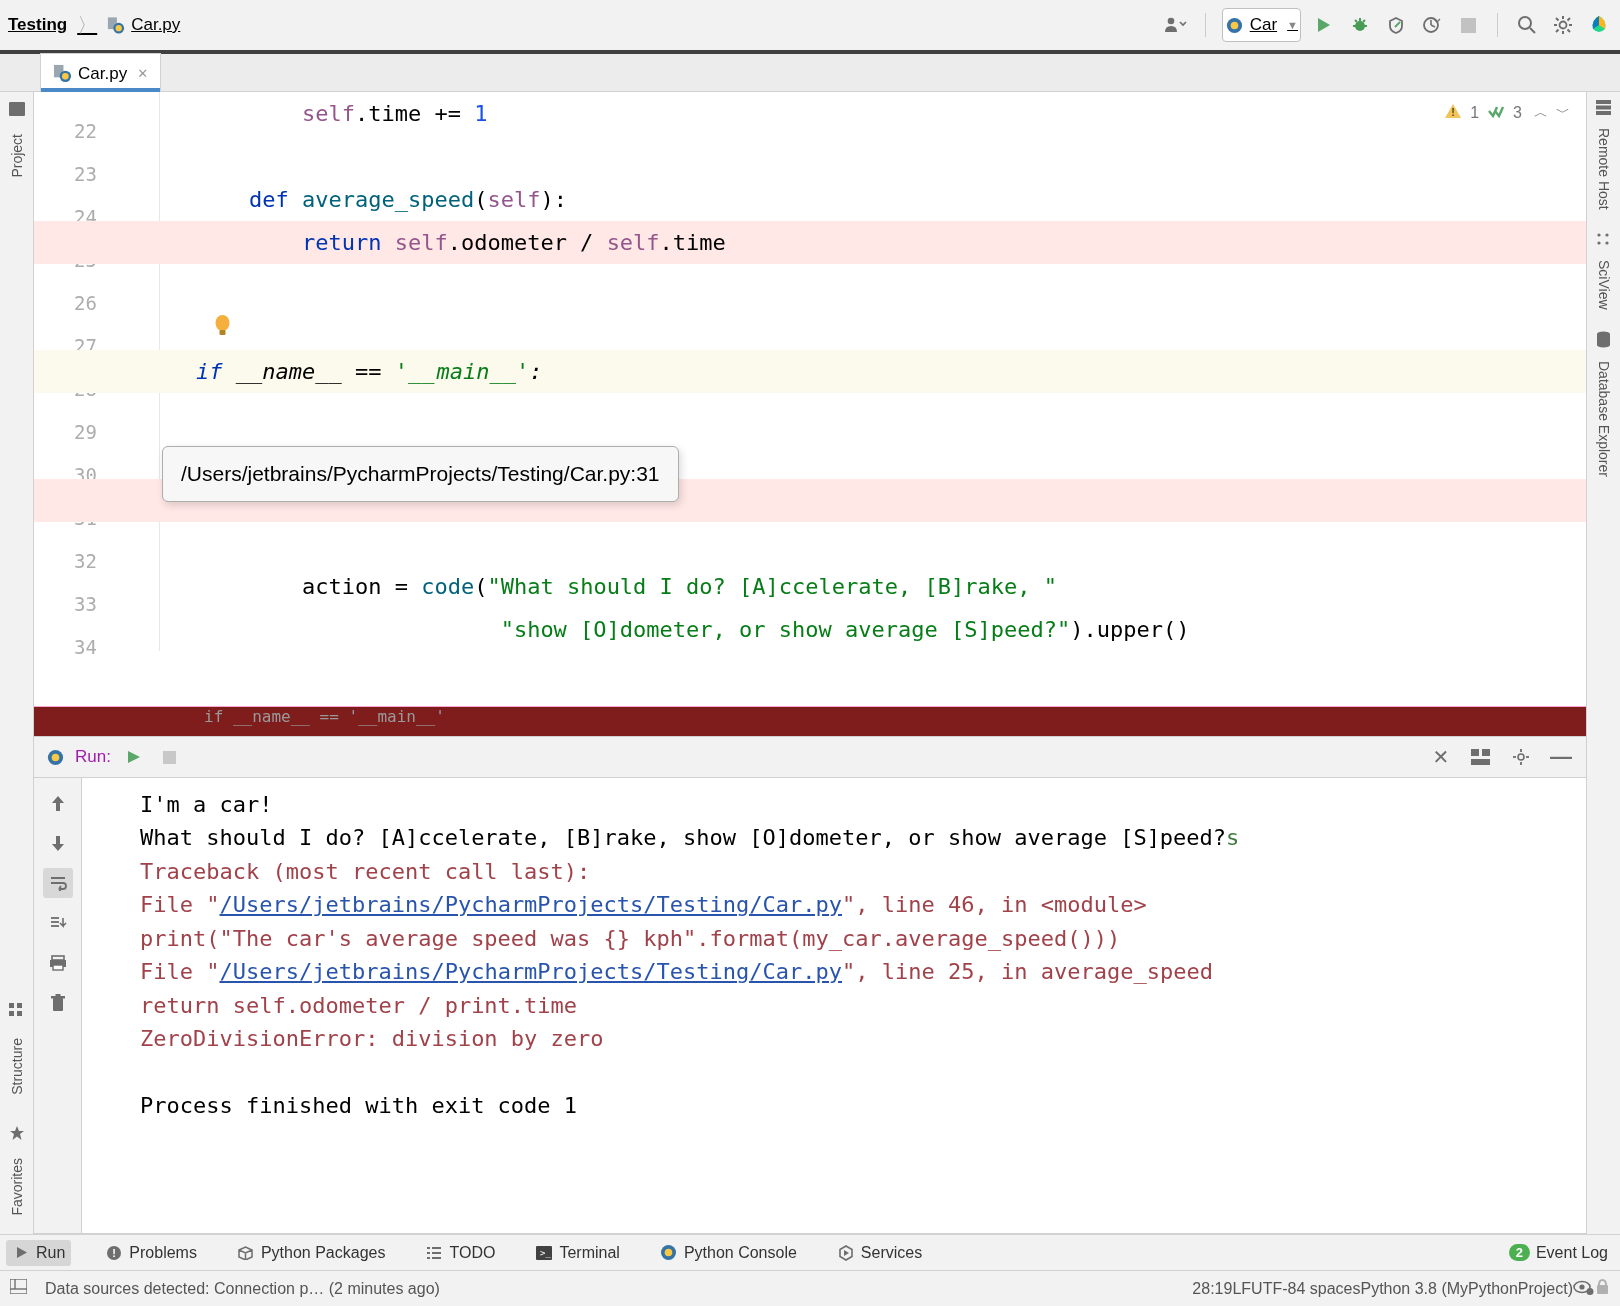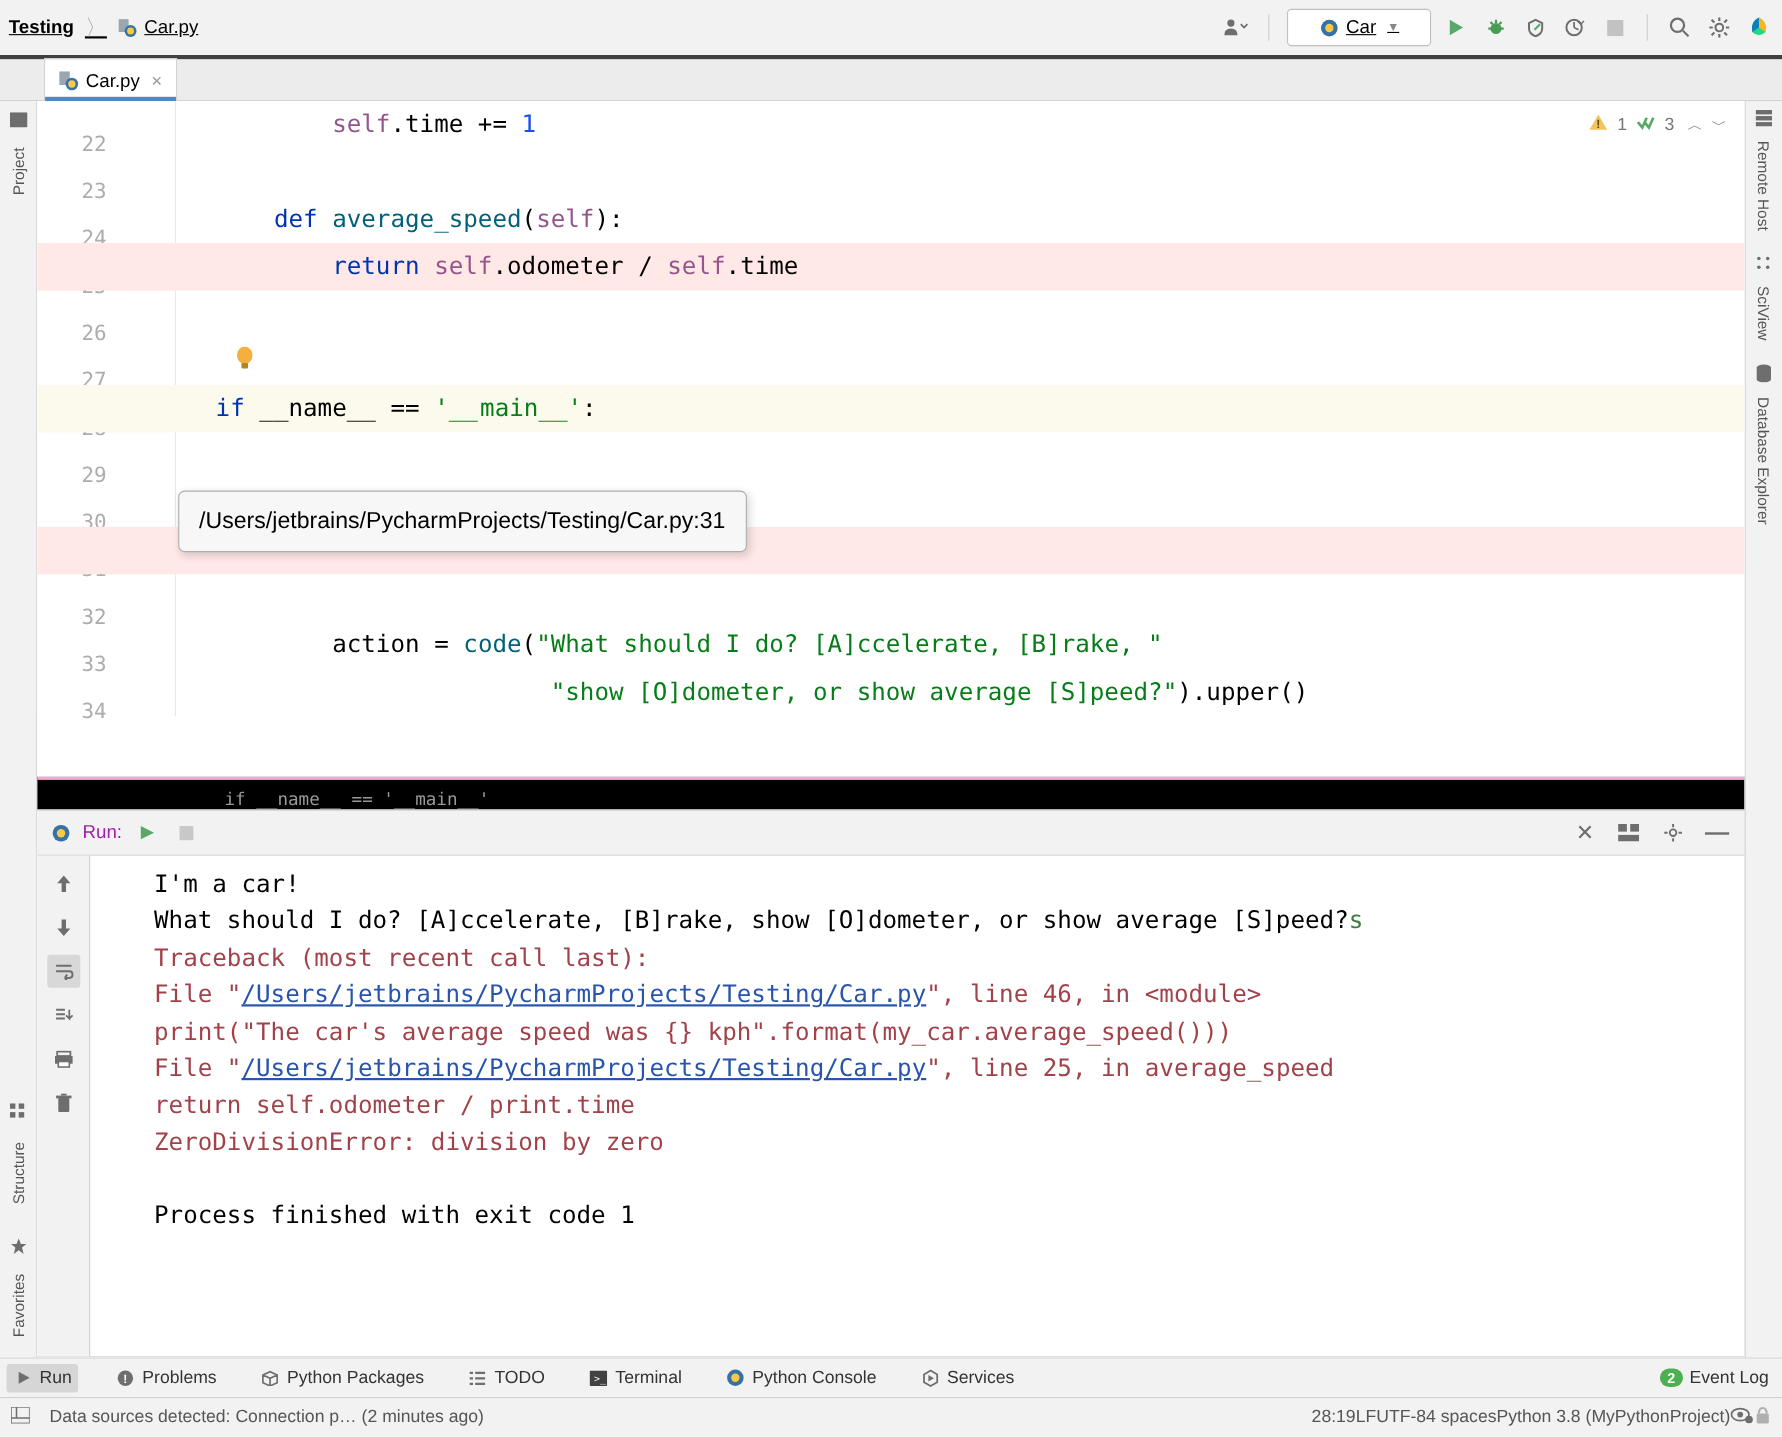--- a/index.html
+++ b/index.html
@@ -6,21 +6,21 @@
 body { font-family: -apple-system, "Segoe UI", Arial, sans-serif; font-size: 13px; color: #000; background: #f2f2f2; width: 1620px; height: 1306px; overflow: hidden; position: relative; }
 
 
 .navbar { height: 54px; background: #f2f2f2; border-bottom: 4px solid #404040; display: flex; align-items: center; padding: 0 8px; text-decoration: underline; }
 .breadcrumb { display: flex; align-items: center; gap: 6px; font-size: 17px; font-weight: 500; }
 .crumb-sep { color: #aaa; margin: 0 4px; font-size: 20px; }
 .pyfile-ico { width: 18px; height: 18px; display: inline-flex; align-items: center; justify-content: center; }
 .nav-spacer { flex: 1; }
 .nav-ctrl { display: flex; align-items: center; gap: 10px; }
 .user-dd { width: 32px; height: 22px; display: flex; align-items: center; justify-content: center; color: #595959; }
-.runcfg { display: flex; align-items: center; gap: 6px; border: 1px solid #c0c0c0; border-radius: 4px; padding: 3px 28px; background: #fff; font-size: 17px; height: 34px; }
+.runcfg { display: flex; align-items: center; gap: 6px; border: 1px solid #c0c0c0; border-radius: 4px; padding: 3px 2px; background: #fff; font-size: 17px; height: 34px; }
 .runcfg .dd-arrow { color: #888; font-size: 11px; margin-left: 4px; }
 .tbtn { width: 26px; height: 26px; display: flex; align-items: center; justify-content: center; cursor: pointer; }
 .sep-v { width: 1px; height: 24px; background: #ccc; margin: 0 6px; }
 
 
 .tabrow { height: 38px; background: #ececec; border-bottom: 1px solid #d1d1d1; display: flex; align-items: flex-end; padding-left: 40px; }
 .file-tab { display: flex; align-items: center; gap: 6px; background: #fff; border-top: 1px solid #d1d1d1; border-left: 1px solid #d1d1d1; border-right: 1px solid #d1d1d1; padding: 7px 12px 5px; font-size: 17px; position: relative; height: 38px; }
 .file-tab::after { content: ''; position: absolute; bottom: -1px; left: 0; right: 0; height: 4px; background: #4a88c7; }
 .tab-close { color: #999; font-size: 13px; margin-left: 4px; }
 
@@ -38,31 +38,31 @@
 .gutter-col { position: absolute; left: 0; top: 0; width: 126px; background: #fff; border-right: 1px solid #e8e8e8; }
 .gline { height: 43px; display: flex; align-items: center; position: relative; font-family: "SF Mono", Menlo, Consolas, monospace; font-size: 17px; }
 .gnum { position: absolute; left: 40px; color: #adadad; font-size: 19px; margin-top: 34px; }
 .bp-dot { width: 17px; height: 17px; border-radius: 50%; background: #db5860; position: absolute; left: 101px; }
 .run-tri { color: #499c54; font-size: 15px; position: absolute; left: 101px; }
 .bulb-ico { color: #f0a732; font-size: 16px; position: absolute; }
 
 .code-col { position: absolute; left: 162px; top: 0; right: 0; font-family: "SF Mono", Menlo, Consolas, monospace; font-size: 22px; }
 .cline { height: 43px; display: flex; align-items: center; white-space: pre; }
 .cline.hl-bp { background: #ffe8e6; margin-left: -162px; padding-left: 162px; }
-.cline.hl-cur { background: #fcfaed; margin-left: -162px; padding-left: 162px; }
+.cline.hl-cur { background: #fcfaed; margin-left: -162px; padding-left: 162px; font-style: italic; }
 
 .tk-kw { color: #0033b3; }
 .tk-self { color: #94558d; }
 .tk-func { color: #00627a; }
 .tk-str { color: #067d17; }
 .tk-num { color: #1750eb; }
 .tk-call { color: #00627a; }
 .tok-cursor { border-left: 2px solid #000; }
 
-.crumb-bar { height: 30px; border-top: 3px solid #f9a8d4; display: flex; align-items: flex-end; padding-left: 170px; font-family: "SF Mono", Menlo, monospace; font-size: 16px; color: #999; background: #000000; }
+.crumb-bar { height: 30px; border-top: 1px solid #f9a8d4; display: flex; align-items: flex-start; padding-left: 170px; font-family: "SF Mono", Menlo, monospace; font-size: 16px; color: #999; background: #7f1d1d; }
 
 
 .inspect-wg { position: absolute; top: 10px; right: 16px; display: flex; align-items: center; gap: 8px; font-size: 16px; color: #888; }
 .warn-ico { color: #e2a53a; }
 .check-ico { color: #59a869; }
 
 
 .bp-tooltip { position: absolute; background: #f7f7f7; border: 1px solid #adadad; border-radius: 6px; padding: 12px 18px; font-size: 21px; box-shadow: 2px 3px 8px rgba(0,0,0,0.15); z-index: 20; line-height: 1.45; }
 
 

